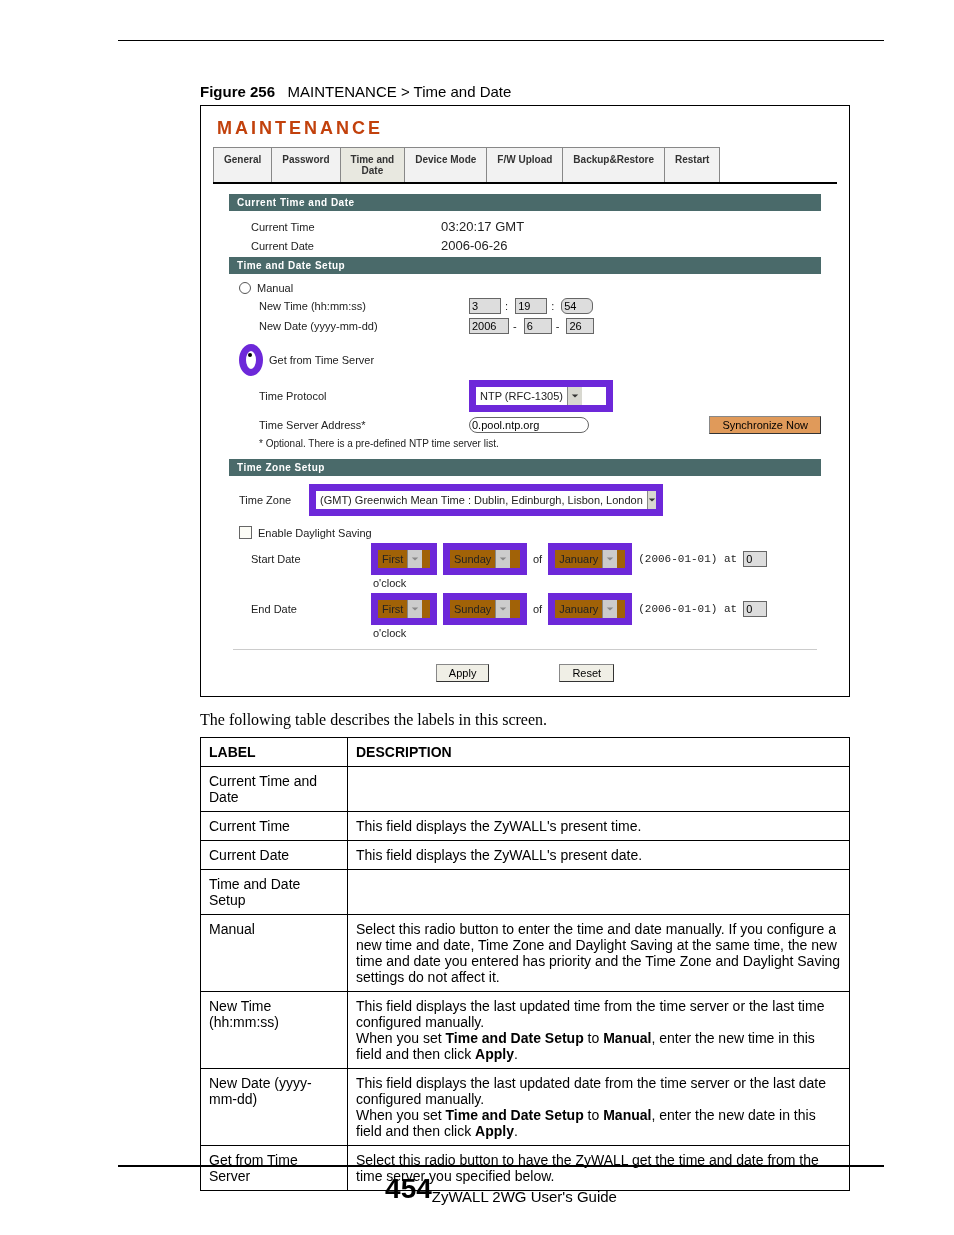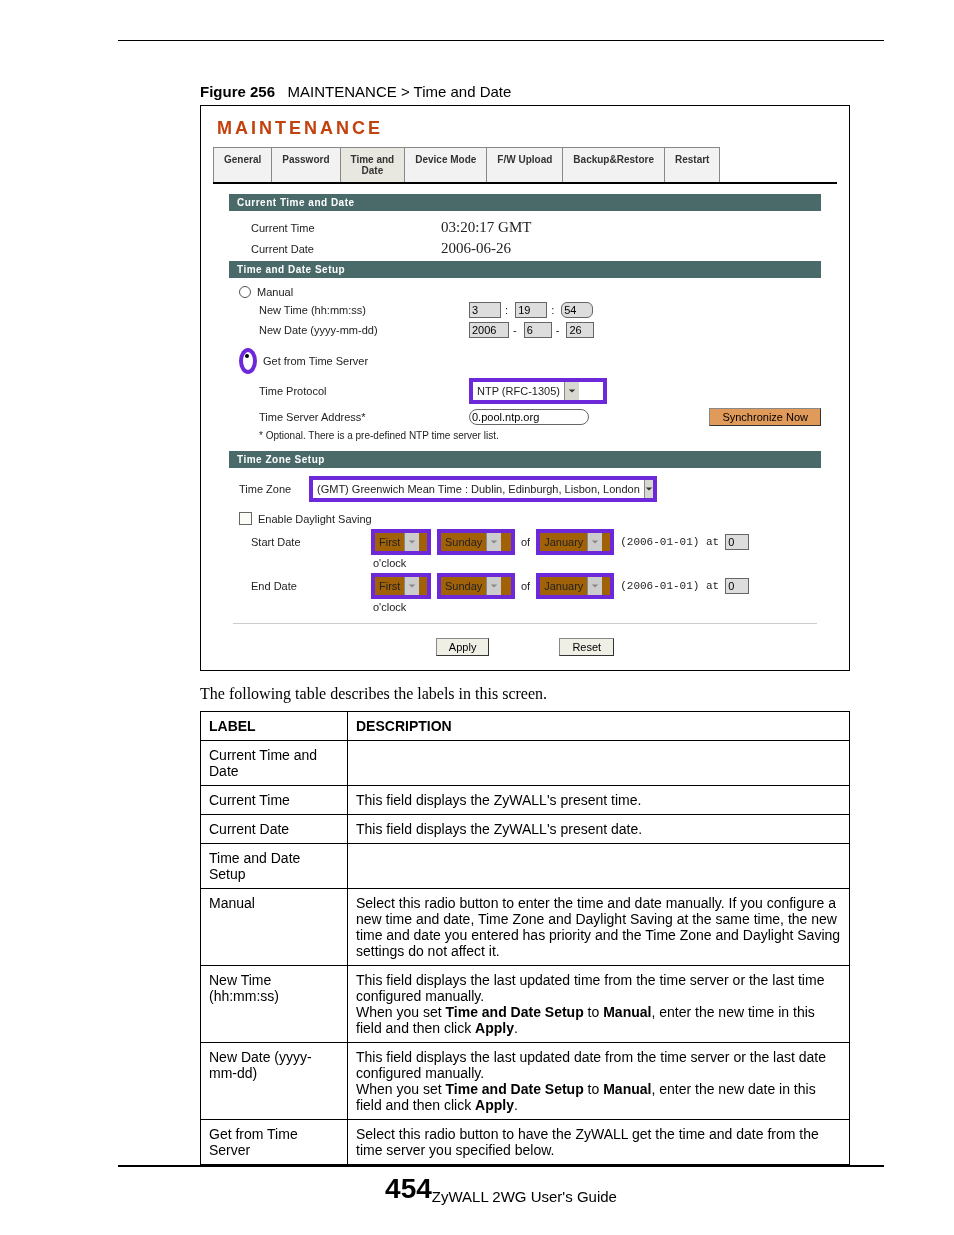--- a/index.html
+++ b/index.html
@@ -17,30 +17,30 @@
   .tabs{display:flex;font:bold 10px Verdana,Arial,sans-serif;color:#333;border-bottom:2px solid #000;margin:0 12px}
   .tab{flex:0 0 auto;padding:6px 10px;text-align:center;border:1px solid #888;border-bottom:none;background:#f2f2f2;margin-right:-1px}
   .tab.active{background:#e8e8e0}
   .tab .l1{display:block}
   .tab .l2{display:block}
 
   .panel{margin:10px 28px 14px 28px;font:11px Verdana,Arial,sans-serif;color:#222}
   .sect-h{background:#4a6a6a;color:#fff;font:bold 10px Verdana,Arial,sans-serif;padding:3px 8px;letter-spacing:.5px;margin-bottom:8px}
   .row{display:flex;align-items:center;margin:4px 0 4px 22px}
   .lbl{flex:0 0 190px;font-size:11px}
-  .val{font-family:Liberation Serif, serif;font-size:15px}
+  .val{font-family:Liberation Sans, sans-serif;font-size:13px}
   .tiny-note{font-size:10px;margin-left:22px;margin-top:2px}
 
   .radio{display:inline-block;width:10px;height:10px;border:1px solid #555;border-radius:50%;margin-right:6px;vertical-align:middle;background:#fff;position:relative}
   .radio.sel::after{content:"";position:absolute;left:2px;top:2px;width:4px;height:4px;border-radius:50%;background:#000}
   .cbx{display:inline-block;width:11px;height:11px;border:1px solid #666;background:#fcfcf6;margin-right:6px;vertical-align:middle}
 
   .txt{border:1px solid #666;background:#fff;font:11px Arial,sans-serif;padding:1px 2px;height:16px;box-sizing:border-box}
   .txt.dis{background:#ddd}
-  .sel{border:4px solid #6d28d9;background:#fff;font:11px Arial,sans-serif;height:18px;display:inline-flex;align-items:center}
+  .sel{border:7px solid #6d28d9;background:#fff;font:11px Arial,sans-serif;height:18px;display:inline-flex;align-items:center}
   .sel .slabel{padding:0 4px;white-space:nowrap}
   .sel .arrow{width:14px;height:100%;background:#d8d8d0;border-left:1px solid #888;display:flex;align-items:center;justify-content:center}
   .sel .arrow svg{width:8px;height:8px}
   .sel.dis{background:#a16207}
   .sel.dis .arrow{background:#ccc}
   .btn{font:11px Arial,sans-serif;padding:2px 12px;background:#f0efe6;border:1px solid #888;border-right-color:#333;border-bottom-color:#333}
   .btn.orange{background:#e09a5a;color:#000}
 
   .sep-inputs span{margin:0 4px}
   .center-btns{display:flex;justify-content:center;gap:70px;margin:14px 0 10px 0}

